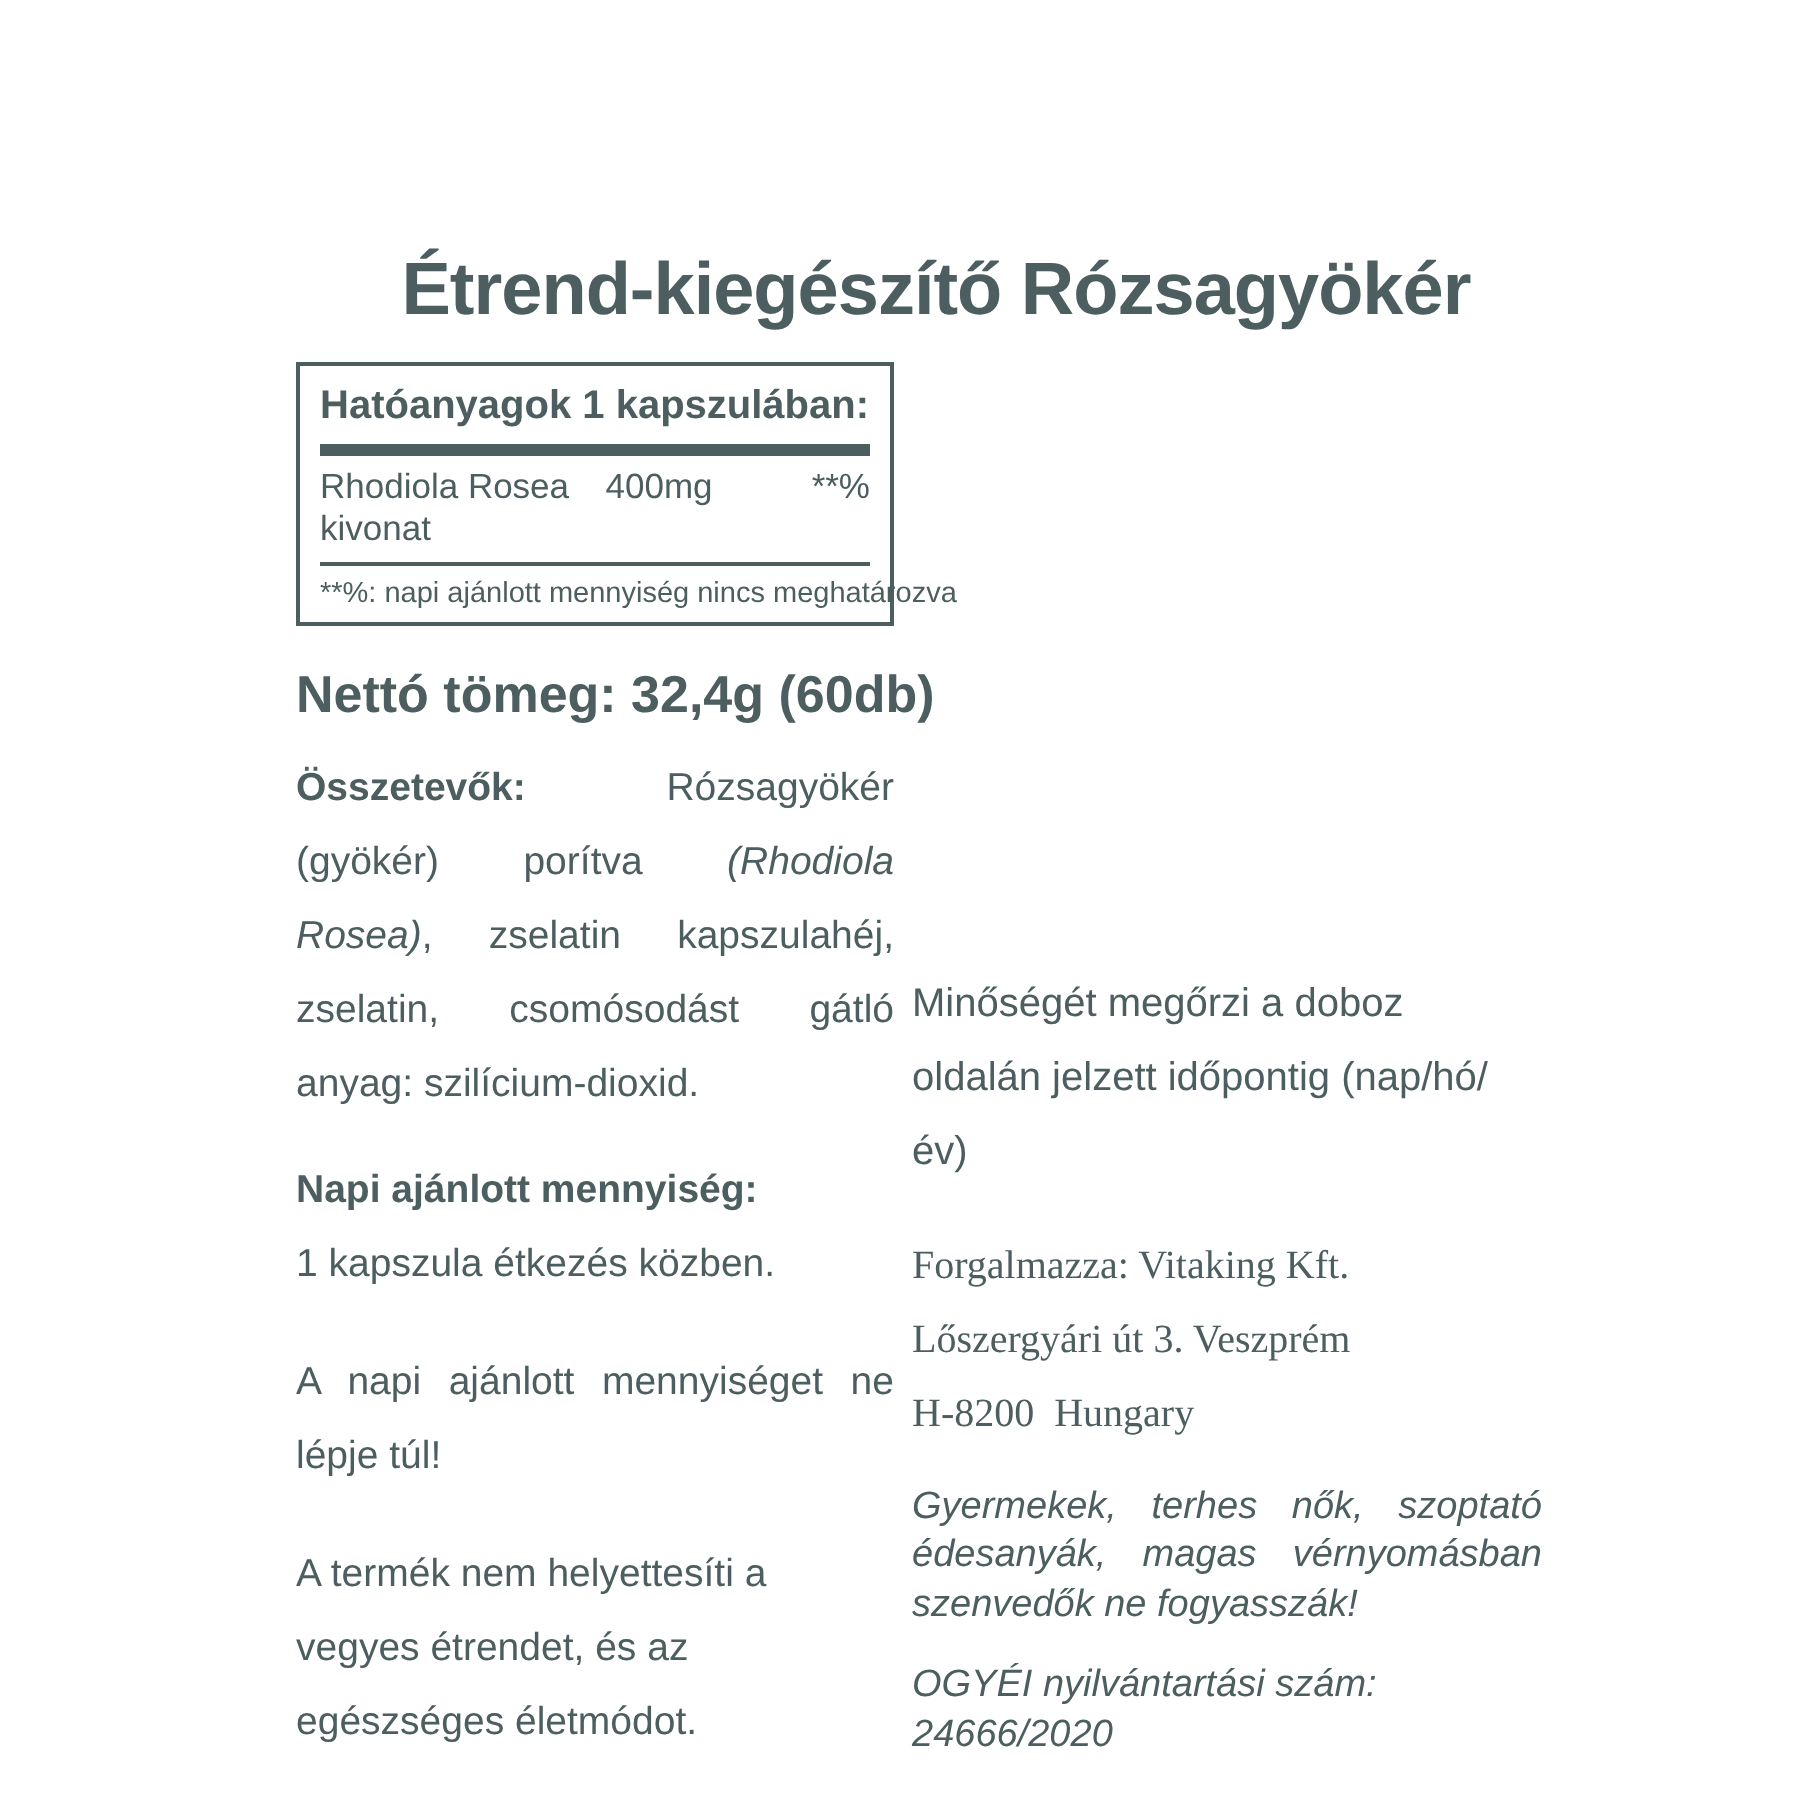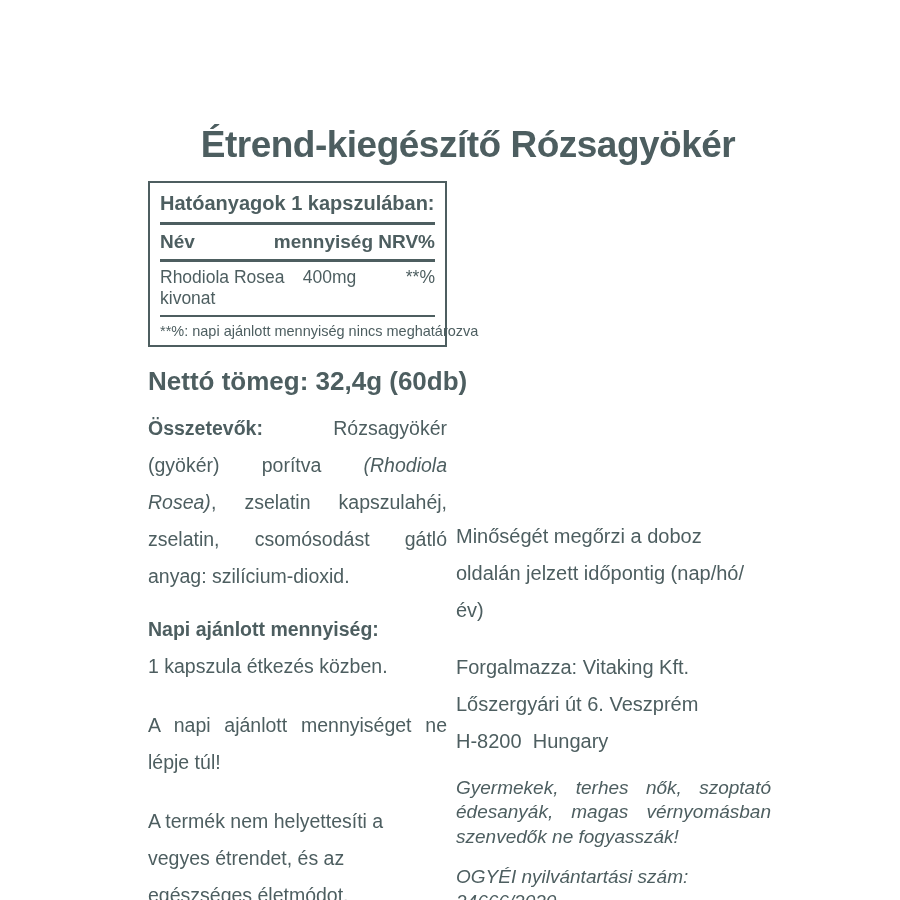--- a/index.html
+++ b/index.html
@@ -94,43 +94,38 @@
   .b { font-weight: bold; }
   .i { font-style: italic; }
   .mt16 { margin-top: 16px !important; }
   .mt20 { margin-top: 20px !important; }
   .mt22 { margin-top: 22px !important; }
   .italic-para {
     font-style: italic;
     font-size: 19px !important;
     line-height: 24.5px !important;
   }
-  .dist-line { white-space: pre-wrap; }
+  .dist-line { white-space: pre-wrap; font-family: Liberation Serif, serif; }
   .heading-line { font-weight: bold; }
 </style>
 </head>
 <body>
 
 <div class="sheet">
   <div class="content">
 
     <h1 class="page-title">Étrend-kiegészítő Rózsagyökér</h1>
 
     <div class="columns">
 
       <div class="col-left">
 
         <div class="itable">
           <div class="itable-title">Hatóanyagok 1 kapszulában:</div>
           <div class="rule-thick"></div>
-          <div class="cols-row">
-            <span class="c-name">Név</span>
-            <span class="c-amount">mennyiség</span>
-            <span class="c-nrv">NRV%</span>
-          </div>
           <div class="rule-thick"></div>
           <div class="data-row">
             <span class="c-name">Rhodiola Rosea kivonat</span>
             <span class="c-amount">400mg</span>
             <span class="c-nrv">**%</span>
           </div>
           <div class="rule-thin"></div>
           <div class="itable-footnote">**%: napi ajánlott mennyiség nincs meghatározva</div>
         </div>
 
@@ -146,21 +141,21 @@
         <p class="mt22">A termék nem helyettesíti a vegyes étrendet, és az egészséges életmódot.</p>
 
       </div>
 
       <div class="col-right">
 
         <p>Minőségét megőrzi a doboz oldalán jelzett időpontig (nap/hó/év)</p>
 
 
         <p class="dist-line mt20">Forgalmazza: Vitaking Kft.</p>
-        <p class="dist-line">Lőszergyári út 6. Veszprém</p>
+        <p class="dist-line">Lőszergyári út 3. Veszprém</p>
         <p class="dist-line">H-8200  Hungary</p>
 
 
         <p class="italic-para just mt16">Gyermekek, terhes nők, szoptató édesanyák, magas vérnyomásban szenvedők ne fogyasszák!</p>
 
         <p class="italic-para mt16">OGYÉI nyilvántartási szám: 24666/2020</p>
 
       </div>
 
     </div>

